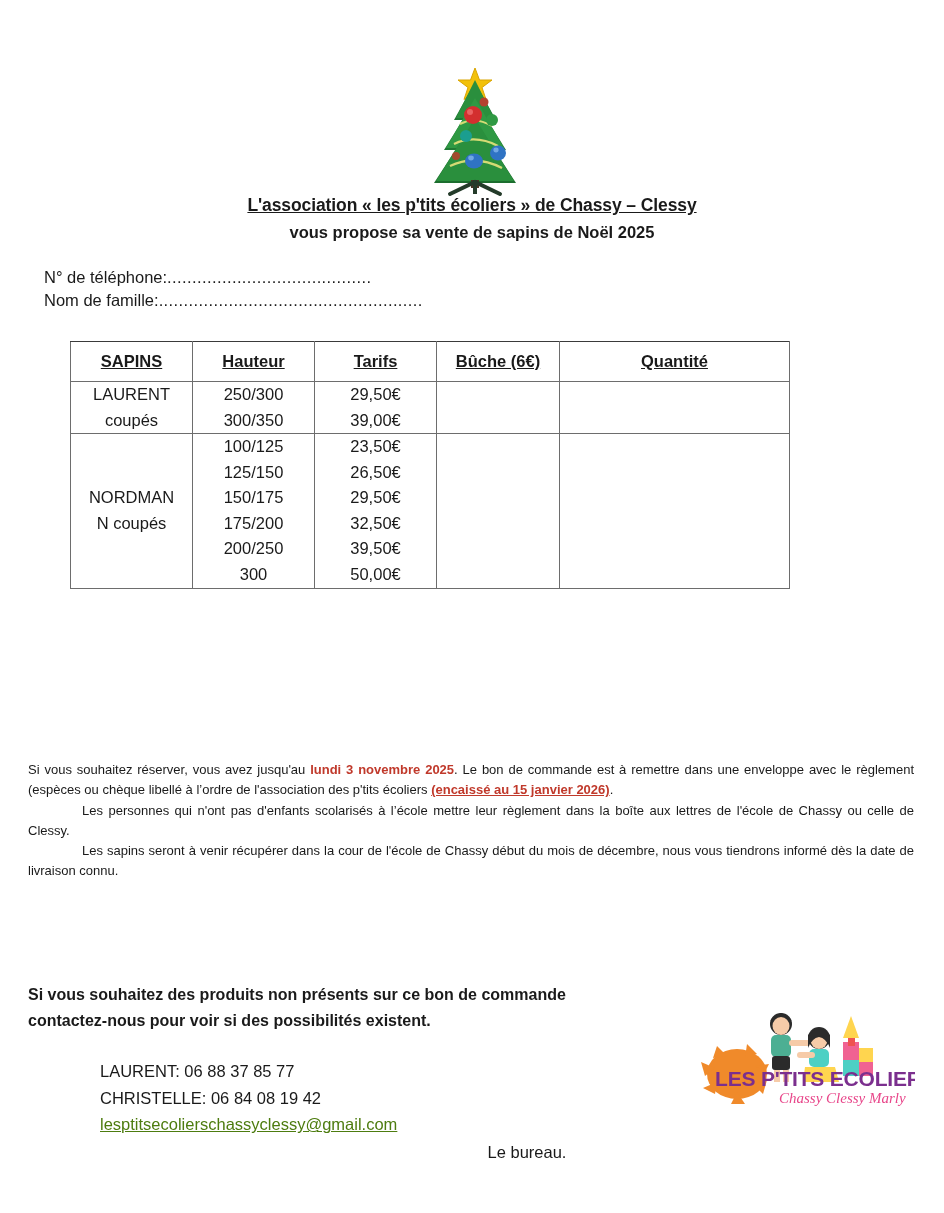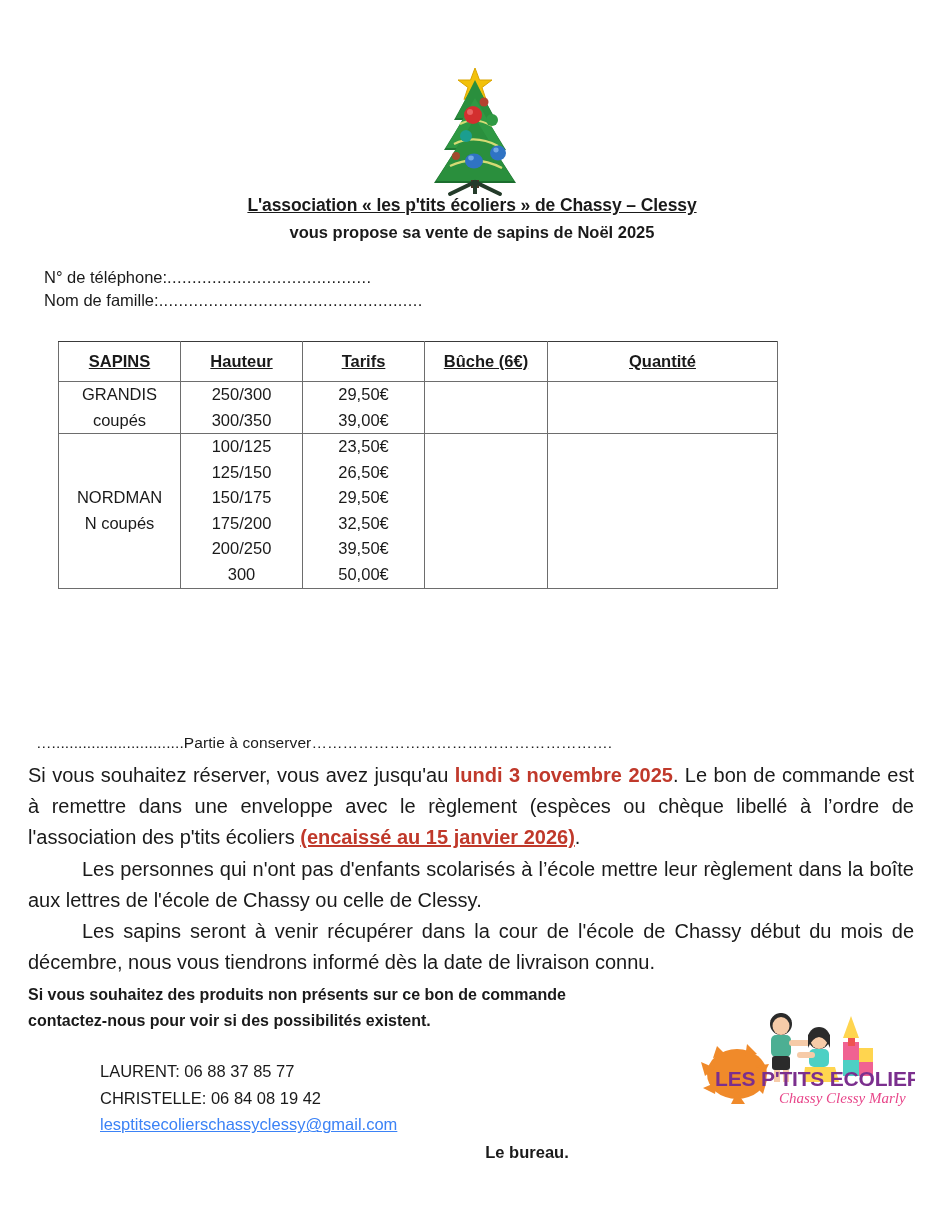--- a/index.html
+++ b/index.html
@@ -61,21 +61,21 @@
     top: 266px;
     font-size: 16.5px;
     line-height: 1.42;
   }
   .field-row { white-space: nowrap; }
   .dots { letter-spacing: 0.4px; }
 
   
   .order-table {
     position: absolute;
-    left: 58px;
+    left: 70px;
     top: 341px;
     width: 719px;
     border-collapse: collapse;
     table-layout: fixed;
     font-size: 16.5px;
   }
   .order-table td, .order-table th {
     border: 1px solid #6d6d6d;
     padding: 0;
     vertical-align: middle;
@@ -124,21 +124,21 @@
     width: 880px;
     font-size: 15.5px;
     letter-spacing: 0.1px;
     white-space: nowrap;
   }
   .body-text {
     position: absolute;
     left: 28px;
     top: 760px;
     width: 886px;
-    font-size: 20px;
+    font-size: 13px;
     line-height: 1.56;
     text-align: justify;
   }
   .body-text p { margin: 0; }
   .indent { text-indent: 54px; }
   .red {
     color: #c0392b;
     font-weight: bold;
   }
   .red-u {
@@ -158,32 +158,31 @@
   }
 
   .contacts {
     position: absolute;
     left: 100px;
     top: 1058px;
     font-size: 16.5px;
     line-height: 1.62;
   }
   .email-link {
-    color: #3b82f6;
+    color: #4d7c0f;
     text-decoration: underline;
   }
 
   .bureau {
     position: absolute;
     left: 0;
     top: 1143px;
     width: 944px;
     text-align: center;
     font-size: 16.5px;
-    font-weight: bold;
   }
   .bureau span { position: relative; left: 55px; }
 
   
   .assoc-logo {
     position: absolute;
     left: 693px;
     top: 1002px;
     width: 222px;
     height: 110px;
@@ -252,21 +251,21 @@
         <th><span class="hdr">Hauteur</span></th>
         <th><span class="hdr">Tarifs</span></th>
         <th><span class="hdr">Bûche (6€)</span></th>
         <th><span class="hdr">Quantité</span></th>
       </tr>
     </thead>
     <tbody>
 
       <tr>
         <td class="cell-name">
-          <span class="line">GRANDIS</span>
+          <span class="line">LAURENT</span>
           <span class="line">coupés</span>
         </td>
         <td class="cell-stack">
           <span class="line">250/300</span>
           <span class="line">300/350</span>
         </td>
         <td class="cell-stack">
           <span class="line">29,50€</span>
           <span class="line">39,00€</span>
         </td>
@@ -295,21 +294,20 @@
           <span class="line">39,50€</span>
           <span class="line">50,00€</span>
         </td>
         <td class="cell-blank"></td>
         <td class="cell-blank"></td>
       </tr>
 
     </tbody>
   </table>
 
-  <div class="conserver"><span>…..............................</span><span>Partie à conserver</span><span>………………………………………………….</span></div>
 
   <div class="body-text">
     <p><span>Si vous souhaitez réserver, vous avez jusqu'au </span><span class="red">lundi 3 novembre 2025</span><span>. Le bon de commande est à remettre dans une enveloppe avec le règlement (espèces ou chèque libellé à l’ordre de l'association des p'tits écoliers </span><span class="red-u">(encaissé au 15 janvier 2026)</span><span>.</span></p>
     <p class="indent">Les personnes qui n'ont pas d'enfants scolarisés à l’école mettre leur règlement dans la boîte aux lettres de l'école de Chassy ou celle de Clessy.</p>
     <p class="indent">Les sapins seront à venir récupérer dans la cour de l'école de Chassy début du mois de décembre, nous vous tiendrons informé dès la date de livraison connu.</p>
   </div>
 
   <div class="bold-note">
     <div>Si vous souhaitez des produits non présents sur ce bon de commande</div>
     <div>contactez-nous pour voir si des possibilités existent.</div>

